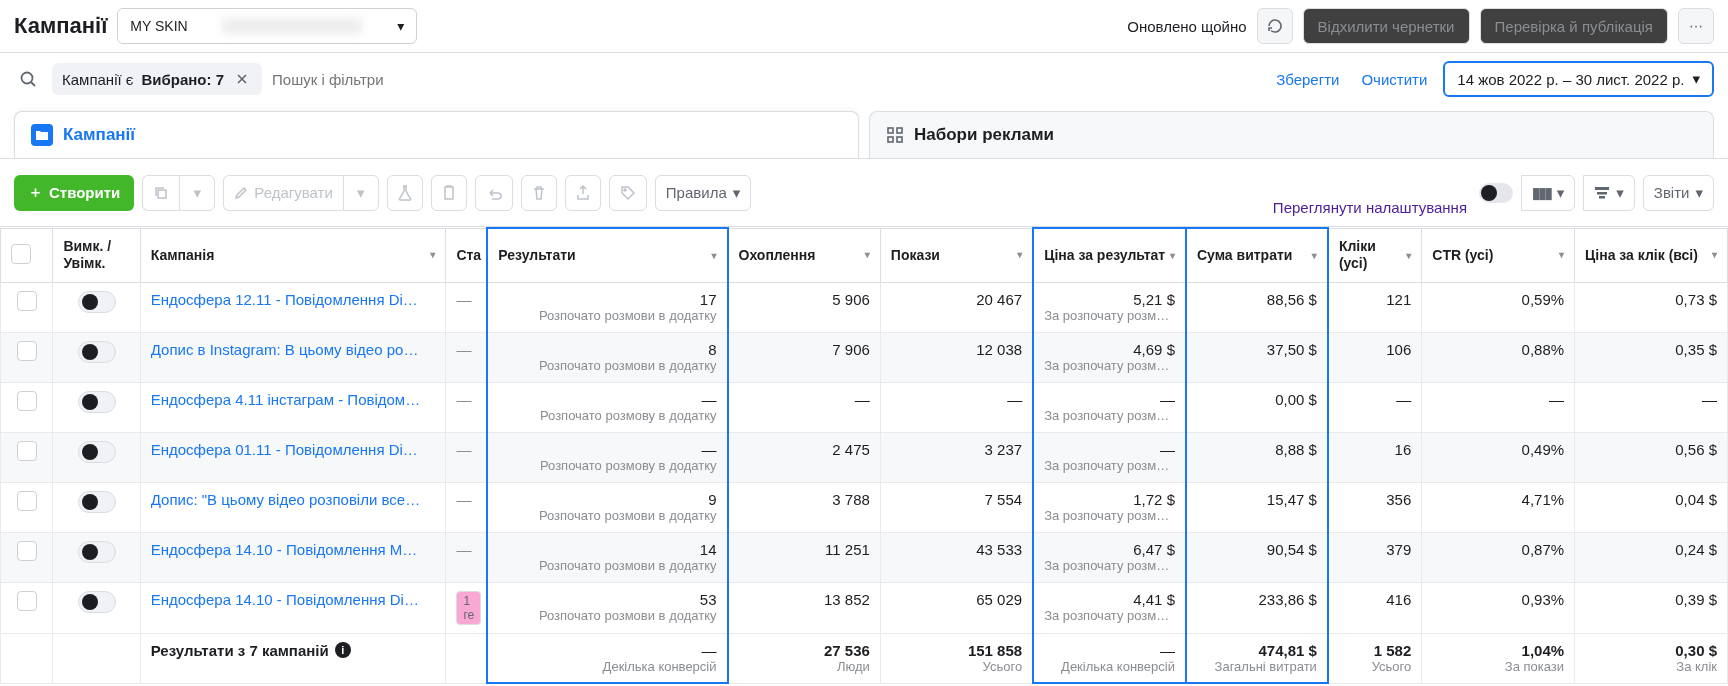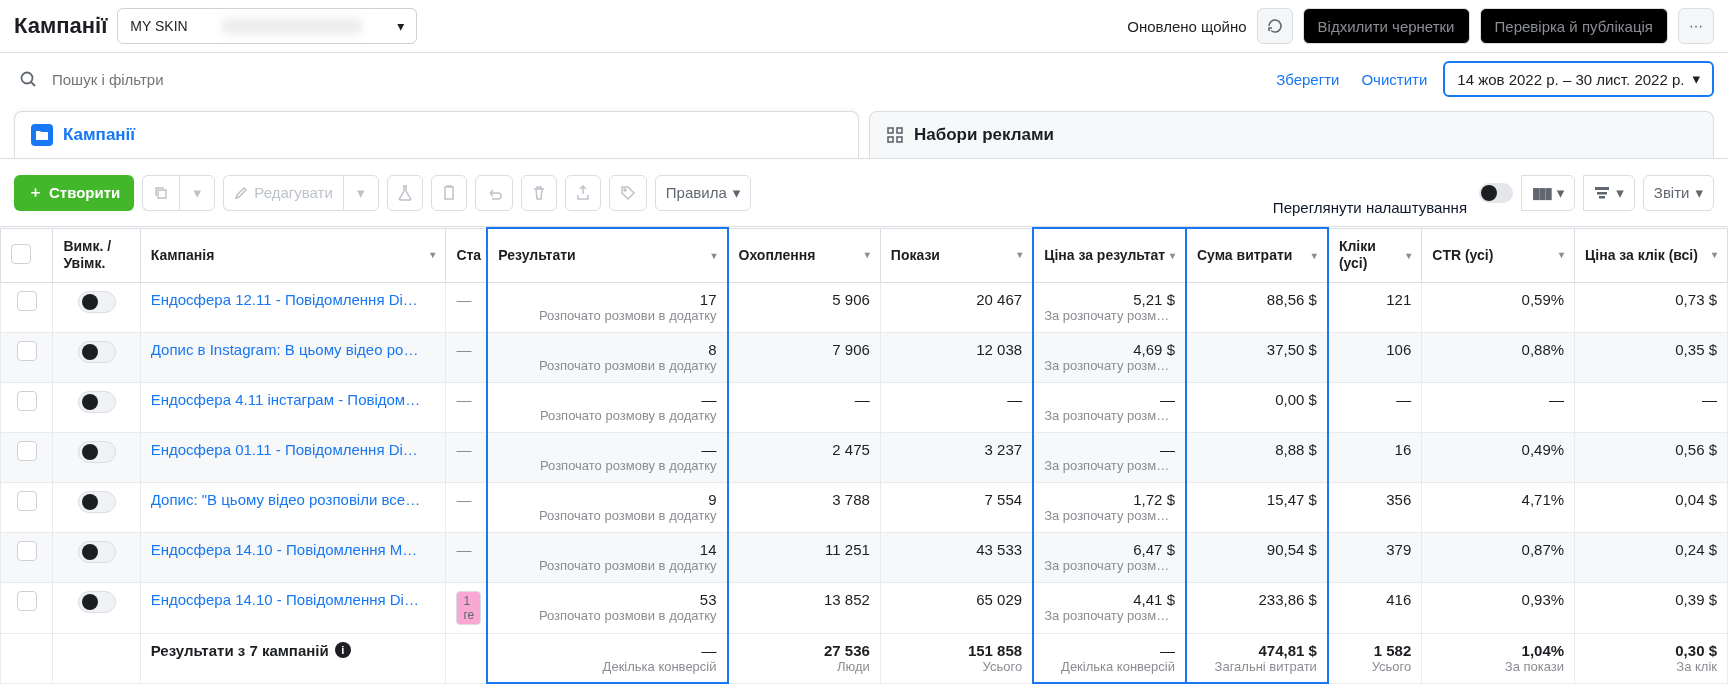--- a/index.html
+++ b/index.html
@@ -6,21 +6,21 @@
 body { font-family: Helvetica, Arial, sans-serif; font-size: 14px; color: #1c1e21; background: #fff; width: 1728px; height: 686px; overflow: hidden; }
 
 
 .top-header { display: flex; align-items: center; padding: 8px 14px; gap: 10px; border-bottom: 1px solid #dadde1; }
 .page-title { font-size: 22px; font-weight: 700; }
 .account-select { display: flex; align-items: center; gap: 12px; border: 1px solid #ced0d4; border-radius: 6px; padding: 6px 12px; min-width: 300px; height: 36px; justify-content: space-between; cursor: pointer; }
 .account-select .blur { filter: blur(4px); background: #ededed; height: 16px; width: 140px; border-radius: 3px; }
 .top-spacer { flex: 1; }
 .updated-text { color: #1c1e21; font-size: 15px; }
 .icon-btn { display: inline-flex; align-items: center; justify-content: center; width: 36px; height: 36px; border: 1px solid #dadde1; background: #f5f6f7; border-radius: 6px; cursor: pointer; color: #606770; }
-.text-btn { display: inline-flex; align-items: center; justify-content: center; height: 36px; padding: 0 14px; border: 1px solid #dadde1; background: #000000; border-radius: 6px; cursor: pointer; color: #8a8d91; font-size: 15px; }
+.text-btn { display: inline-flex; align-items: center; justify-content: center; height: 36px; padding: 0 14px; border: 1px solid #dadde1; background: #404040; border-radius: 6px; cursor: pointer; color: #8a8d91; font-size: 15px; }
 
 
 .filter-bar { display: flex; align-items: center; padding: 8px 14px; gap: 10px; }
 .search-icon-wrap { display: inline-flex; align-items: center; justify-content: center; width: 28px; height: 28px; color: #606770; }
 .filter-chip { display: flex; align-items: center; gap: 8px; background: #f0f2f5; border-radius: 6px; padding: 6px 10px; font-size: 15px; }
 .filter-chip .chip-label { }
 .filter-chip .chip-value { font-weight: 700; }
 .chip-close { display: inline-flex; align-items: center; justify-content: center; width: 20px; height: 20px; cursor: pointer; color: #606770; }
 .filter-input { border: none; outline: none; font-size: 15px; color: #606770; flex: 1; }
 .link-btn { color: #1877f2; font-size: 15px; cursor: pointer; padding: 0 6px; }
@@ -39,21 +39,21 @@
 .btn-primary { display: inline-flex; align-items: center; gap: 6px; background: #42b72a; color: #fff; border: none; border-radius: 6px; padding: 0 14px; height: 36px; font-size: 15px; font-weight: 600; cursor: pointer; }
 .btn-group { display: flex; }
 .btn-group .tool-btn { border-radius: 0; border-right: none; }
 .btn-group .tool-btn:first-child { border-radius: 6px 0 0 6px; }
 .btn-group .tool-btn:last-child { border-radius: 0 6px 6px 0; border-right: 1px solid #dadde1; }
 .tool-btn { display: inline-flex; align-items: center; justify-content: center; height: 36px; min-width: 36px; padding: 0 10px; border: 1px solid #dadde1; background: #fff; border-radius: 6px; cursor: pointer; color: #606770; font-size: 15px; gap: 6px; }
 .tool-btn.disabled { color: #bec3c9; cursor: not-allowed; }
 .toolbar-spacer { flex: 1; }
 .toggle-pill { width: 34px; height: 20px; border-radius: 10px; background: #e4e6ea; position: relative; display: inline-block; vertical-align: middle; }
 .toggle-pill::after { content: ''; position: absolute; top: 2px; left: 2px; width: 16px; height: 16px; border-radius: 50%; background: #1c1e21; }
-.setting-label { font-size: 15px; color: #0f172a; margin-right: 4px; margin-top: 30px; }
+.setting-label { font-size: 15px; color: #4c1d95; margin-right: 4px; margin-top: 30px; }
 
 
 .table-wrap { border-top: 1px solid #dadde1; }
 .data-table { width: 100%; border-collapse: collapse; table-layout: fixed; }
 .data-table th { text-align: left; font-weight: 600; font-size: 14px; padding: 8px 10px; border: 1px solid #dadde1; background: #fff; position: relative; vertical-align: middle; height: 54px; }
 .data-table th .th-content { display: flex; align-items: center; justify-content: space-between; gap: 4px; }
 .data-table th .th-label { line-height: 1.2; }
 .data-table th .sort-caret { color: #8a8d91; font-size: 10px; }
 .col-highlight { border-left: 2px solid #1877f2 !important; border-right: 2px solid #1877f2 !important; }
 th.col-highlight { border-top: 2px solid #1877f2 !important; }
@@ -117,20 +117,29 @@
   </div>
 </div>
 
 <div class="filter-bar">
   <div class="search-icon-wrap">
     <svg width="18" height="18" viewBox="0 0 18 18" fill="none" stroke="currentColor" stroke-width="1.8">
         <circle cx="8" cy="8" r="5.5"></circle>
         <path d="M16 16l-4-4"></path>
       </svg>
   </div>
+  <div class="filter-chip">
+    <span class="chip-label">Кампанії є</span>
+    <span class="chip-value">Вибрано: 7</span>
+    <span class="chip-close">
+      <svg width="12" height="12" viewBox="0 0 12 12" stroke="currentColor" stroke-width="1.6">
+          <path d="M2 2l8 8M10 2l-8 8"></path>
+        </svg>
+    </span>
+  </div>
   <input class="filter-input" placeholder="Пошук і фільтри" style="">
   <span class="link-btn">Зберегти</span>
   <span class="link-btn">Очистити</span>
   <div class="date-btn">
     <span>14 жов 2022 р. – 30 лист. 2022 р.</span>
     <span>▾</span>
   </div>
 </div>
 
 <div class="tabs-row">

